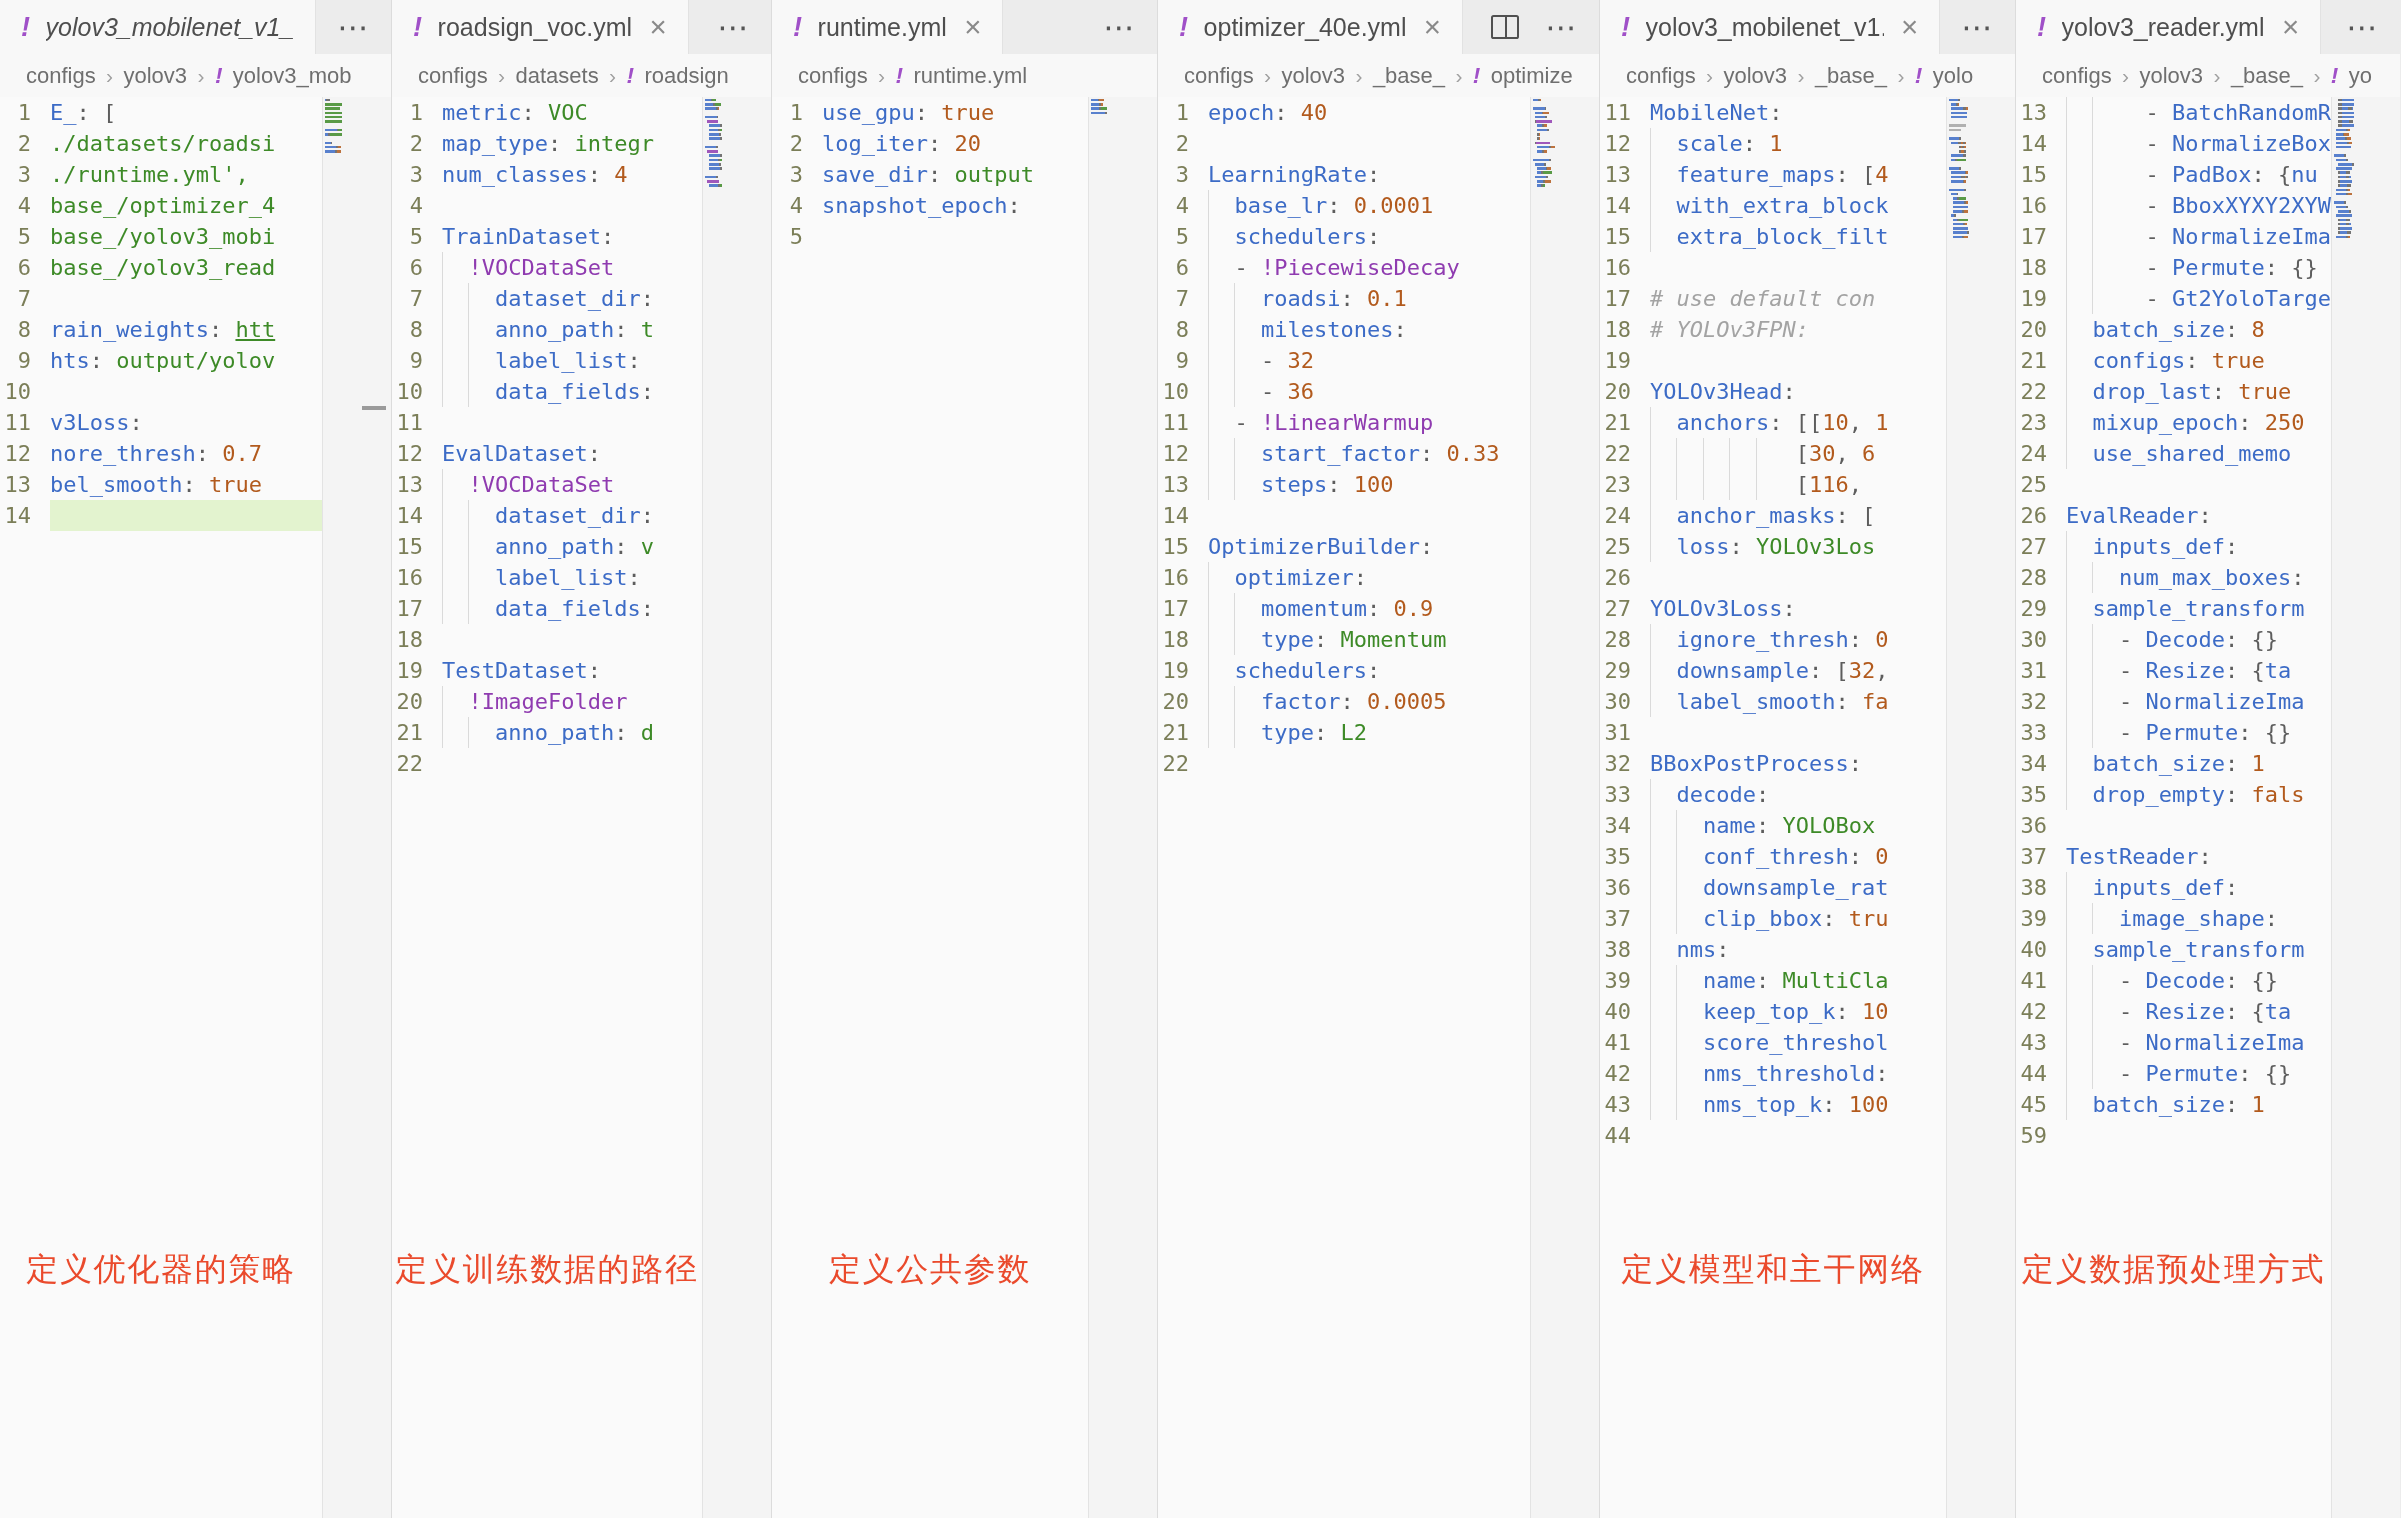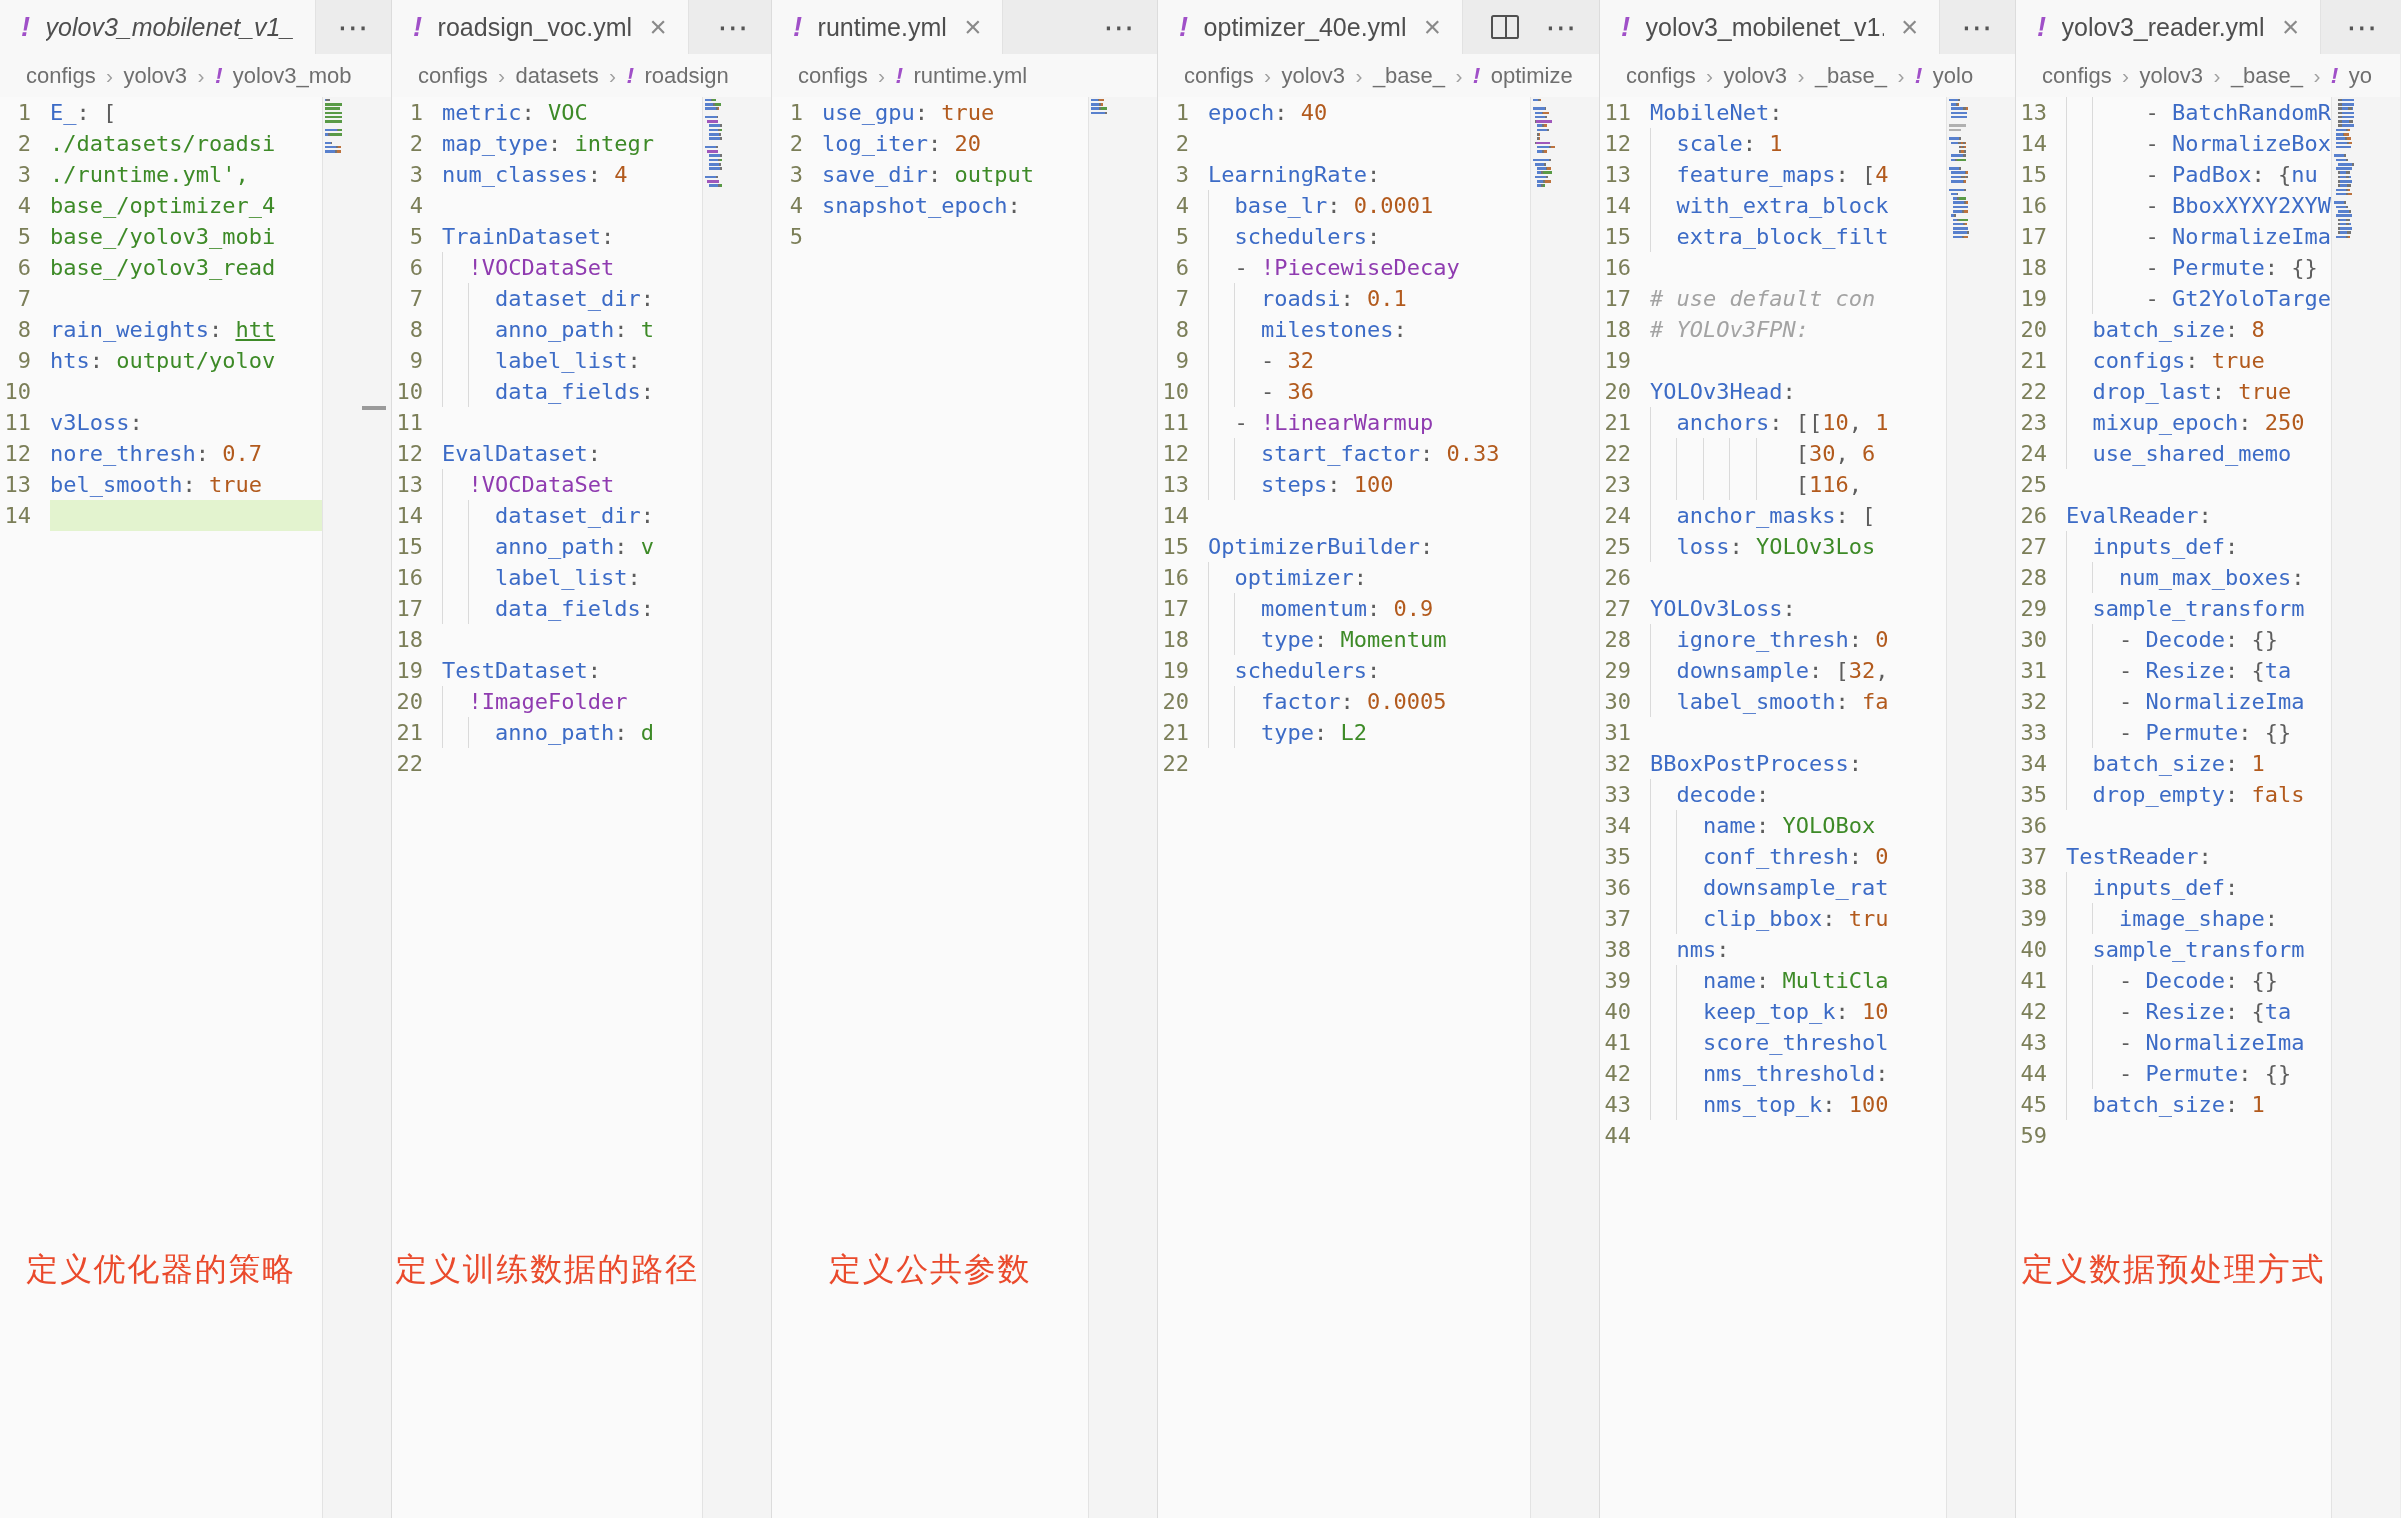--- a/index.html
+++ b/index.html
@@ -381,20 +381,21 @@
         <div class="mrow"><span class="mseg" style="width: 4.2px;"></span><span class="mseg" style="width: 9.5px; background: rgb(60, 107, 198);"></span><span class="mseg" style="width: 1.7px; background: rgb(93, 93, 93);"></span><span class="mseg" style="width: 3.5px; background: rgb(178, 90, 29);"></span></div>
         <div class="mrow"><span class="mseg" style="width: 2.1px;"></span><span class="mseg" style="width: 3.5px; background: rgb(60, 107, 198);"></span><span class="mseg" style="width: 1.7px; background: rgb(93, 93, 93);"></span></div>
         <div class="mrow"><span class="mseg" style="width: 4.2px;"></span><span class="mseg" style="width: 4.3px; background: rgb(60, 107, 198);"></span><span class="mseg" style="width: 1.7px; background: rgb(93, 93, 93);"></span><span class="mseg" style="width: 8.7px; background: rgb(61, 138, 39);"></span></div>
         <div class="mrow"><span class="mseg" style="width: 4.2px;"></span><span class="mseg" style="width: 10.4px; background: rgb(60, 107, 198);"></span><span class="mseg" style="width: 1.7px; background: rgb(93, 93, 93);"></span><span class="mseg" style="width: 1.7px; background: rgb(178, 90, 29);"></span></div>
         <div class="mrow"><span class="mseg" style="width: 4.2px;"></span><span class="mseg" style="width: 14.7px; background: rgb(60, 107, 198);"></span></div>
         <div class="mrow"><span class="mseg" style="width: 4.2px;"></span><span class="mseg" style="width: 14px; background: rgb(60, 107, 198);"></span><span class="mseg" style="width: 1.7px; background: rgb(93, 93, 93);"></span></div>
         <div class="mrow"><span class="mseg" style="width: 4.2px;"></span><span class="mseg" style="width: 9.5px; background: rgb(60, 107, 198);"></span><span class="mseg" style="width: 1.7px; background: rgb(93, 93, 93);"></span><span class="mseg" style="width: 3.5px; background: rgb(178, 90, 29);"></span></div>
         <div class="mrow"><span class="mseg" style="width: 0px;"></span></div>
       </div>
     </div>
+    <div class="annotation">定义模型和主干网络</div>
   </section>
 
   <section class="group" style="width: 384px;">
     <div class="tabbar">
       <div class="tab">
         <span class="yaml-icon">!</span>
         <span class="tab-label">yolov3_reader.yml</span>
         <span class="close">×</span>
       </div>
       <div class="tab-actions">

